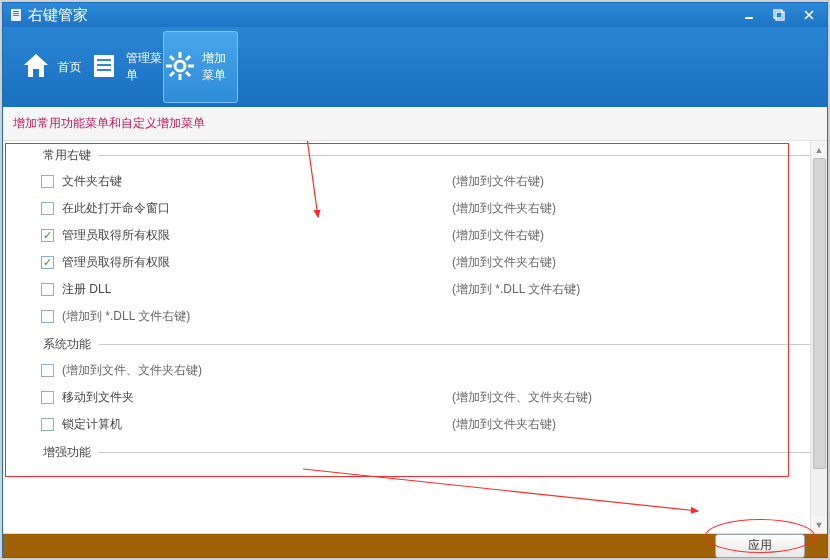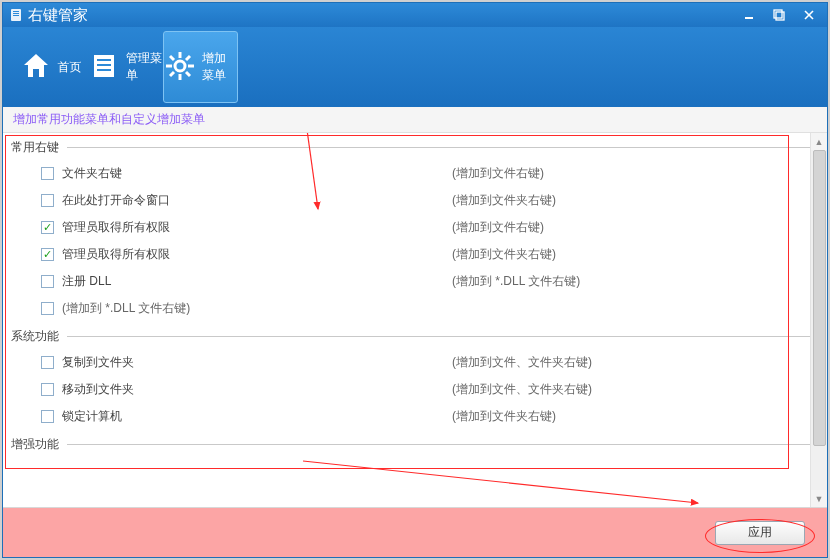--- a/index.html
+++ b/index.html
@@ -66,27 +66,27 @@
     gap: 6px;
   }
   .tool-item.active {
     background: linear-gradient(#4aa6ec, #2e8bd6);
     border: 1px solid #7ec3f3;
     border-radius: 3px;
     margin: 4px 0;
   }
   .tool-item svg { width: 32px; height: 32px; }
   .subheader {
-    height: 26px;
+    height: 34px;
     background: #f5f5f5;
     border-bottom: 1px solid #e0e0e0;
     display: flex;
     align-items: center;
     padding-left: 10px;
-    color: #8b5cf6;
+    color: #be185d;
     font-size: 12px;
   }
   .content {
     flex: 1;
     padding: 6px 8px 0 8px;
     position: relative;
     overflow: hidden;
   }
   .annot-box {
     position: absolute;
@@ -99,20 +99,21 @@
   }
   .group {
     margin-bottom: 6px;
   }
   .group-header {
     display: flex;
     align-items: center;
     color: #444;
     font-size: 12px;
     margin-bottom: 4px;
+    margin-left: 32px;
   }
   .group-header .line {
     flex: 1;
     height: 1px;
     background: #c9c9c9;
     margin-left: 8px;
   }
   .row {
     display: flex;
     align-items: center;
@@ -132,23 +133,23 @@
   }
   .row .cb.checked::after {
     content: "✓";
     font-size: 11px;
     color: #1a9e1a;
     line-height: 1;
   }
   .row .label { flex: 0 0 390px; }
   .row .hint { color: #666; }
   .footer {
-    height: 50px;
+    height: 24px;
     border-top: 1px solid #d8d8d8;
-    background: #fca5a5;
+    background: #a16207;
     display: flex;
     align-items: center;
     justify-content: flex-end;
     padding-right: 22px;
     position: relative;
   }
   .apply-btn {
     width: 90px; height: 24px;
     background: linear-gradient(#fdfdfd, #e8e8e8);
     border: 1px solid #9aa7b3;
@@ -308,21 +309,20 @@
           <span class="hint">(增加到 *.DLL 文件右键)</span>
         </div>
       </div>
       <div class="group">
         <div class="group-header">
           <span>系统功能</span>
           <span class="line"></span>
         </div>
         <div class="row">
           <span class="cb"></span>
-          <span class="label">复制到文件夹</span>
           <span class="hint">(增加到文件、文件夹右键)</span>
         </div>
         <div class="row">
           <span class="cb"></span>
           <span class="label">移动到文件夹</span>
           <span class="hint">(增加到文件、文件夹右键)</span>
         </div>
         <div class="row">
           <span class="cb"></span>
           <span class="label">锁定计算机</span>

